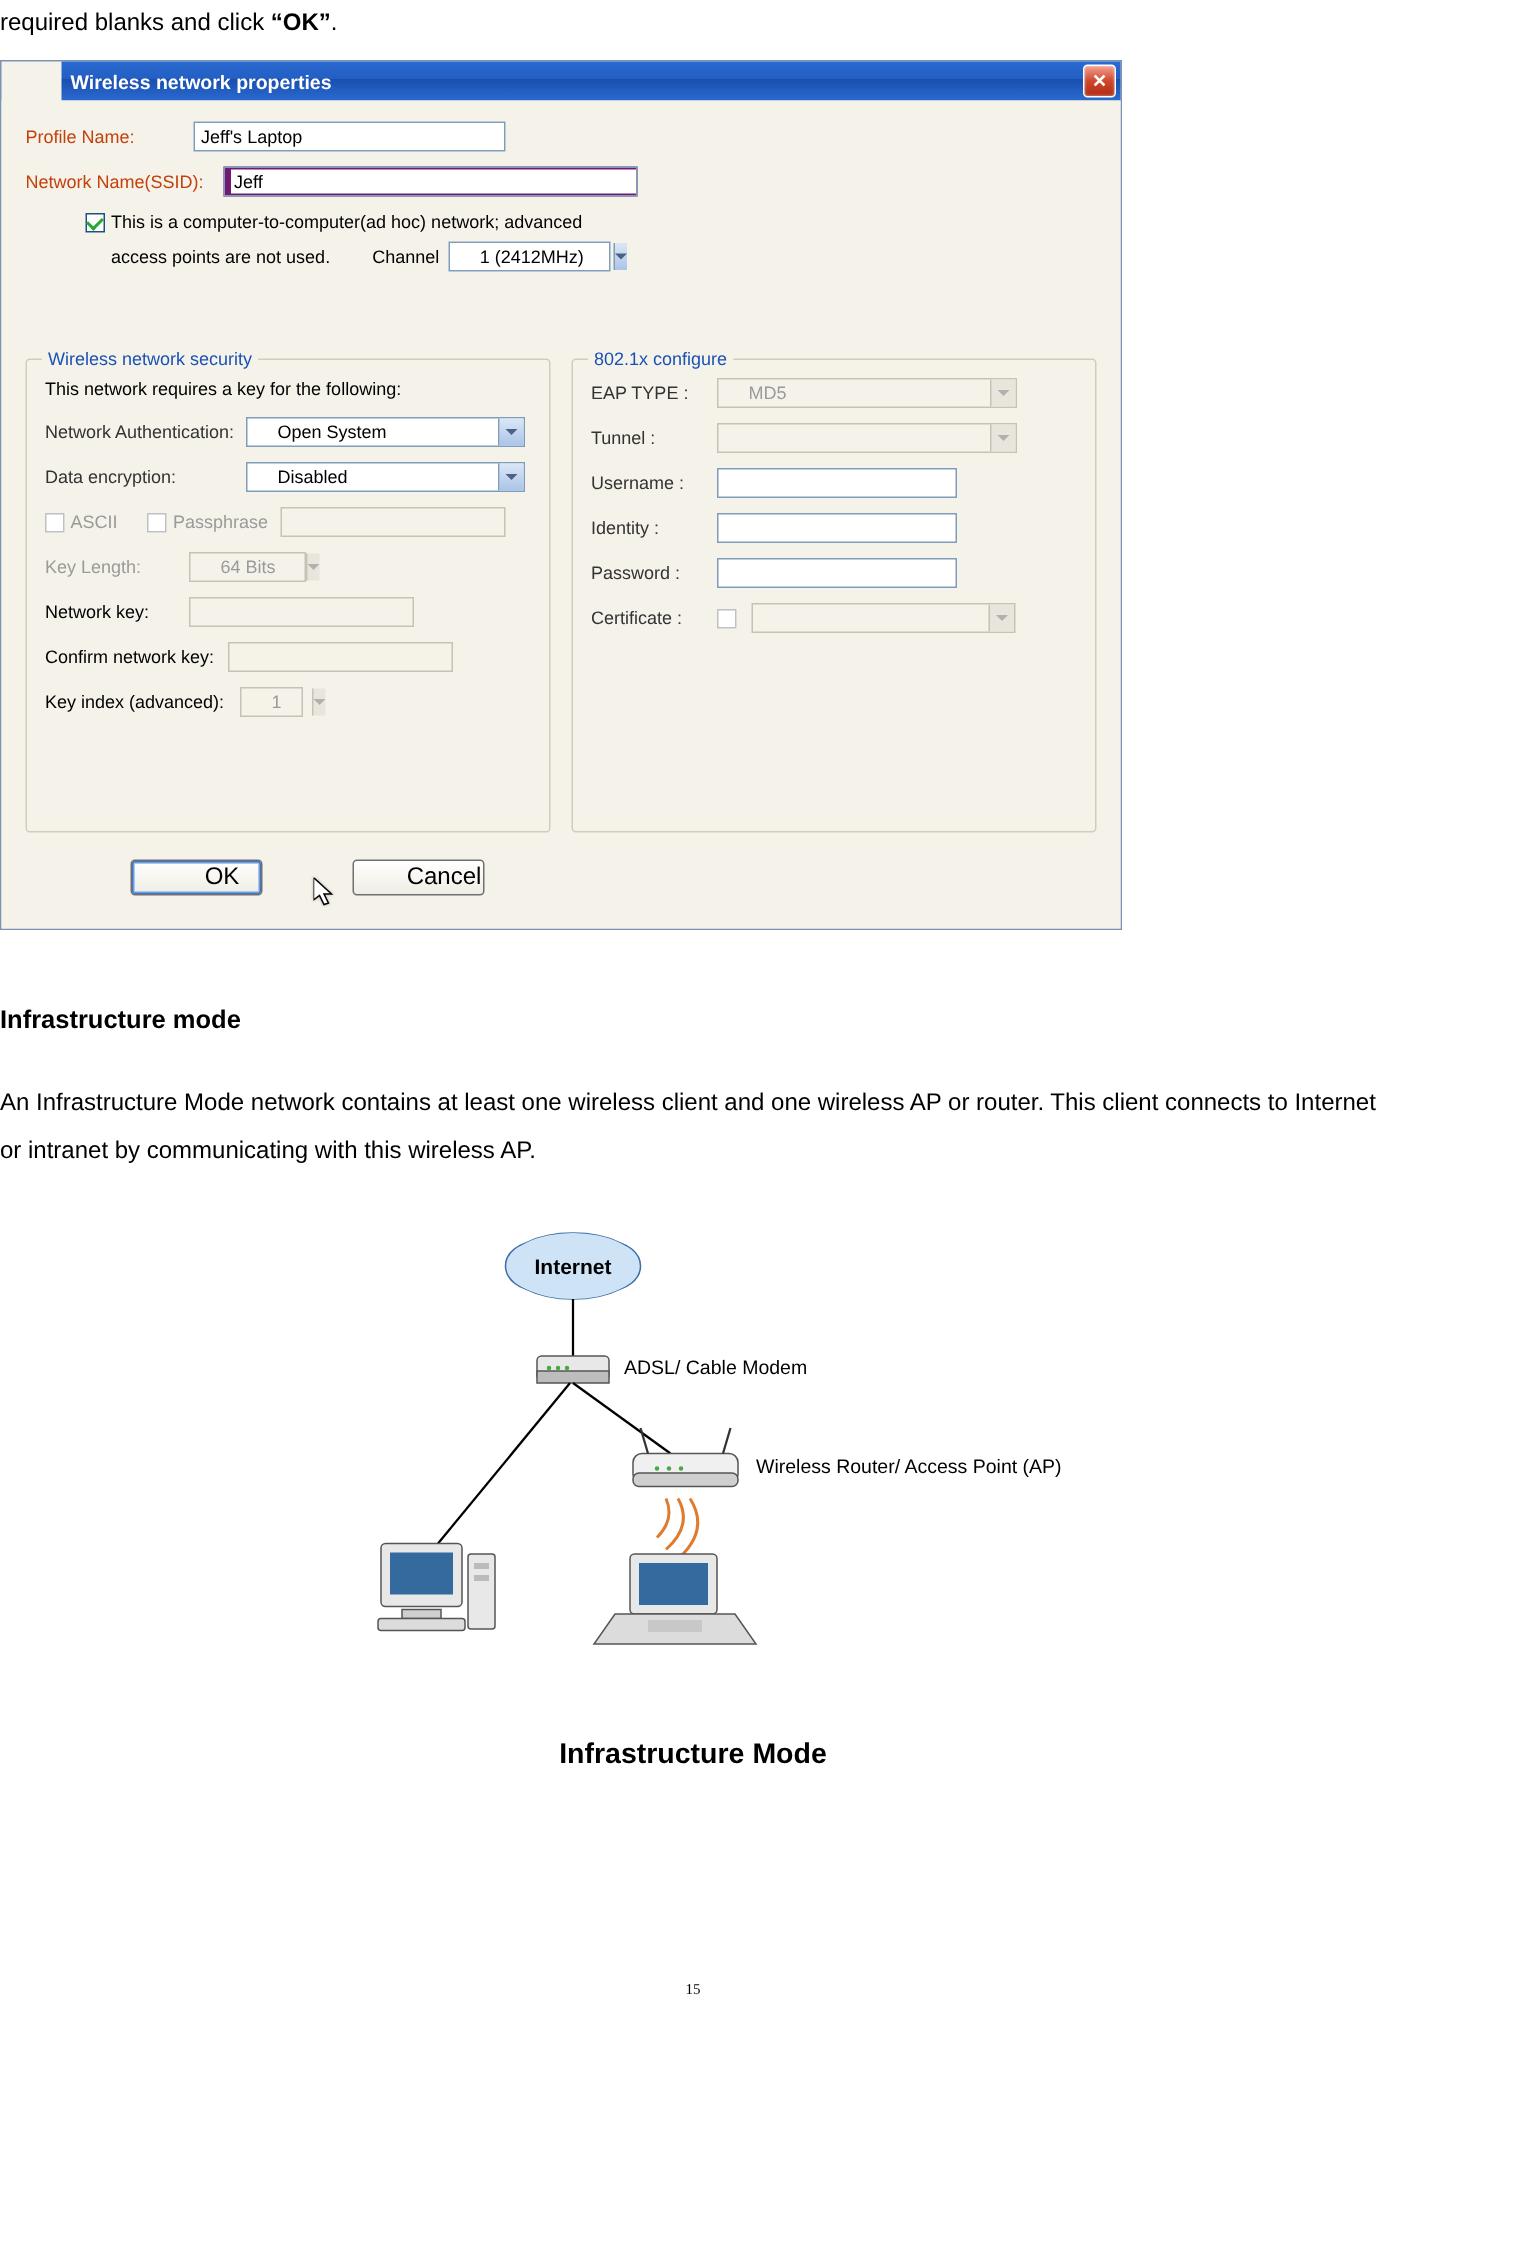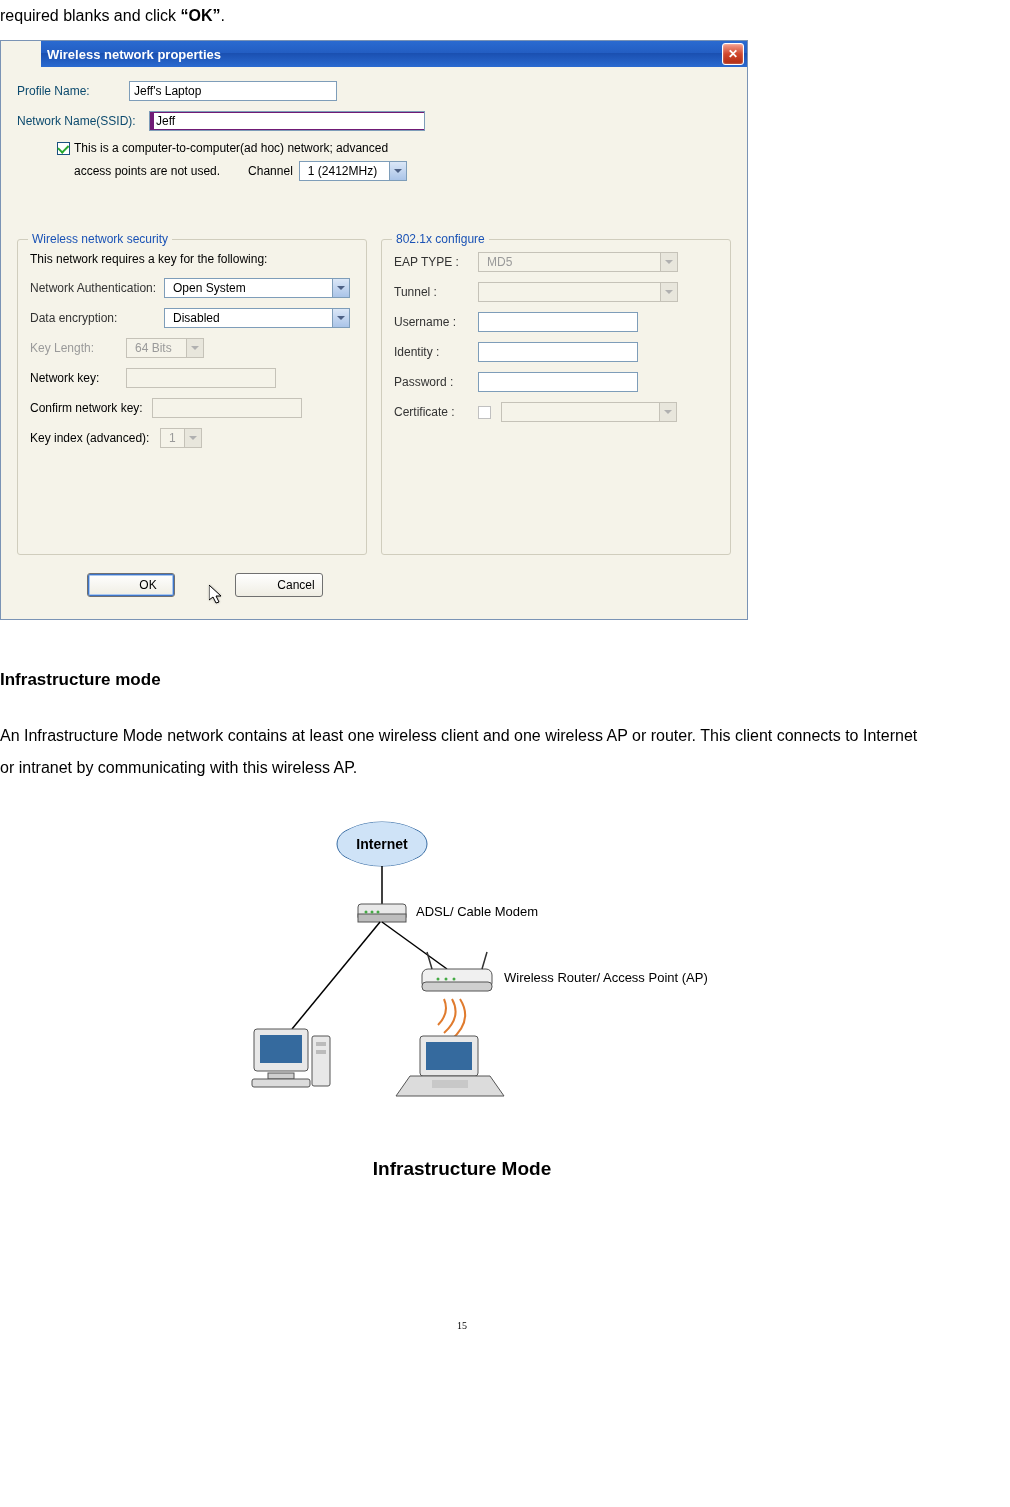--- a/index.html
+++ b/index.html
@@ -63,21 +63,21 @@
     font-weight: bold;
     font-size: 12px;
     display: flex; align-items: center; justify-content: center;
     box-shadow: inset 0 0 2px rgba(255,255,255,0.6);
   }
   .dialog-body {
     padding: 14px 16px 22px 16px;
     background: #f5f3e9;
   }
   .row { display: flex; align-items: center; margin-bottom: 10px; }
-  .lbl { color: #0c4a6e; }
+  .lbl { color: #c2410c; }
   .text-field {
     height: 20px;
     border: 1px solid #7e9db9;
     background: #fff;
     font-size: 12px;
     padding: 1px 4px;
     box-sizing: border-box;
     font-family: Tahoma, Arial, sans-serif;
   }
   .profile-name-field { width: 208px; margin-left: 16px; }
@@ -114,21 +114,21 @@
   .checkbox.disabled { border-color:#c0c0c0; }
   .select {
     height: 20px;
     border: 1px solid #7e9db9;
     background: #fff;
     display: flex; align-items: center;
     box-sizing: border-box;
     position: relative;
   }
   .select.disabled { background:#f5f3e9; border-color:#c5c2b8; color:#9a9a9a;}
-  .select .sel-text { flex:1; padding: 0 8px; font-size:12px; white-space: nowrap; }
+  .select .sel-text { flex:1; padding: 0 20px; font-size:12px; white-space: nowrap; }
   .select .arrow {
     width: 16px; height: 100%;
     background: linear-gradient(to bottom,#dbe7f7,#aac4e8);
     border-left: 1px solid #7e9db9;
     display: flex; align-items: center; justify-content: center;
   }
   .select.disabled .arrow { background:#e8e6dc; border-left-color:#c5c2b8; }
   .select .arrow::after {
     content:"";
     border-left:4px solid transparent;
@@ -158,21 +158,21 @@
   .two-col > .groupbox { flex:1; }
   .field-row { display:flex; align-items:center; margin-bottom:10px; }
   .field-row .flabel { width: 134px; color:#333; }
   .sec-input { width: 210px; gap: 26px; }
   .disabled-text { color:#9a9a9a; }
   .btn {
     width: 88px; height: 24px;
     border: 1px solid #707070;
     background: linear-gradient(to bottom,#ffffff,#efede3);
     border-radius: 3px;
-    font-size: 12px;
+    font-size: 16px;
     display: inline-flex; align-items: center; justify-content: center;
     font-family: Tahoma, Arial, sans-serif;
     padding-left: 40px;
   }
   .btn.default { box-shadow: 0 0 0 1px #3e74c7 inset, 0 0 0 2px #a8c7ef inset; }
   .btn-row { display:flex; gap: 60px; margin-top: 18px; margin-left: 70px; align-items:center; position:relative; }
   .cursor {
     position: absolute;
     left: 122px; top: 12px;
     pointer-events: none;
@@ -254,20 +254,27 @@
         </div>
 
         <div class="field-row">
           <span class="flabel">Data encryption:</span>
           <div class="select sec-input" style="width:186px;">
             <span class="sel-text">Disabled</span>
             <span class="arrow"></span>
           </div>
         </div>
 
+        <div class="field-row">
+          <span class="checkbox disabled"></span>
+          <span class="disabled-text" style="margin-right:20px;">ASCII</span>
+          <span class="checkbox disabled"></span>
+          <span class="disabled-text" style="margin-right:8px;">Passphrase</span>
+          <input class="text-field" style="width: 150px; background: rgb(245, 243, 233); border-color: rgb(197, 194, 184);" disabled="">
+        </div>
 
         <div class="field-row">
           <span class="disabled-text" style="width:96px;">Key Length:</span>
           <div class="select disabled" style="width:78px;">
             <span class="sel-text">64 Bits</span>
             <span class="arrow"></span>
           </div>
         </div>
 
         <div class="field-row">

